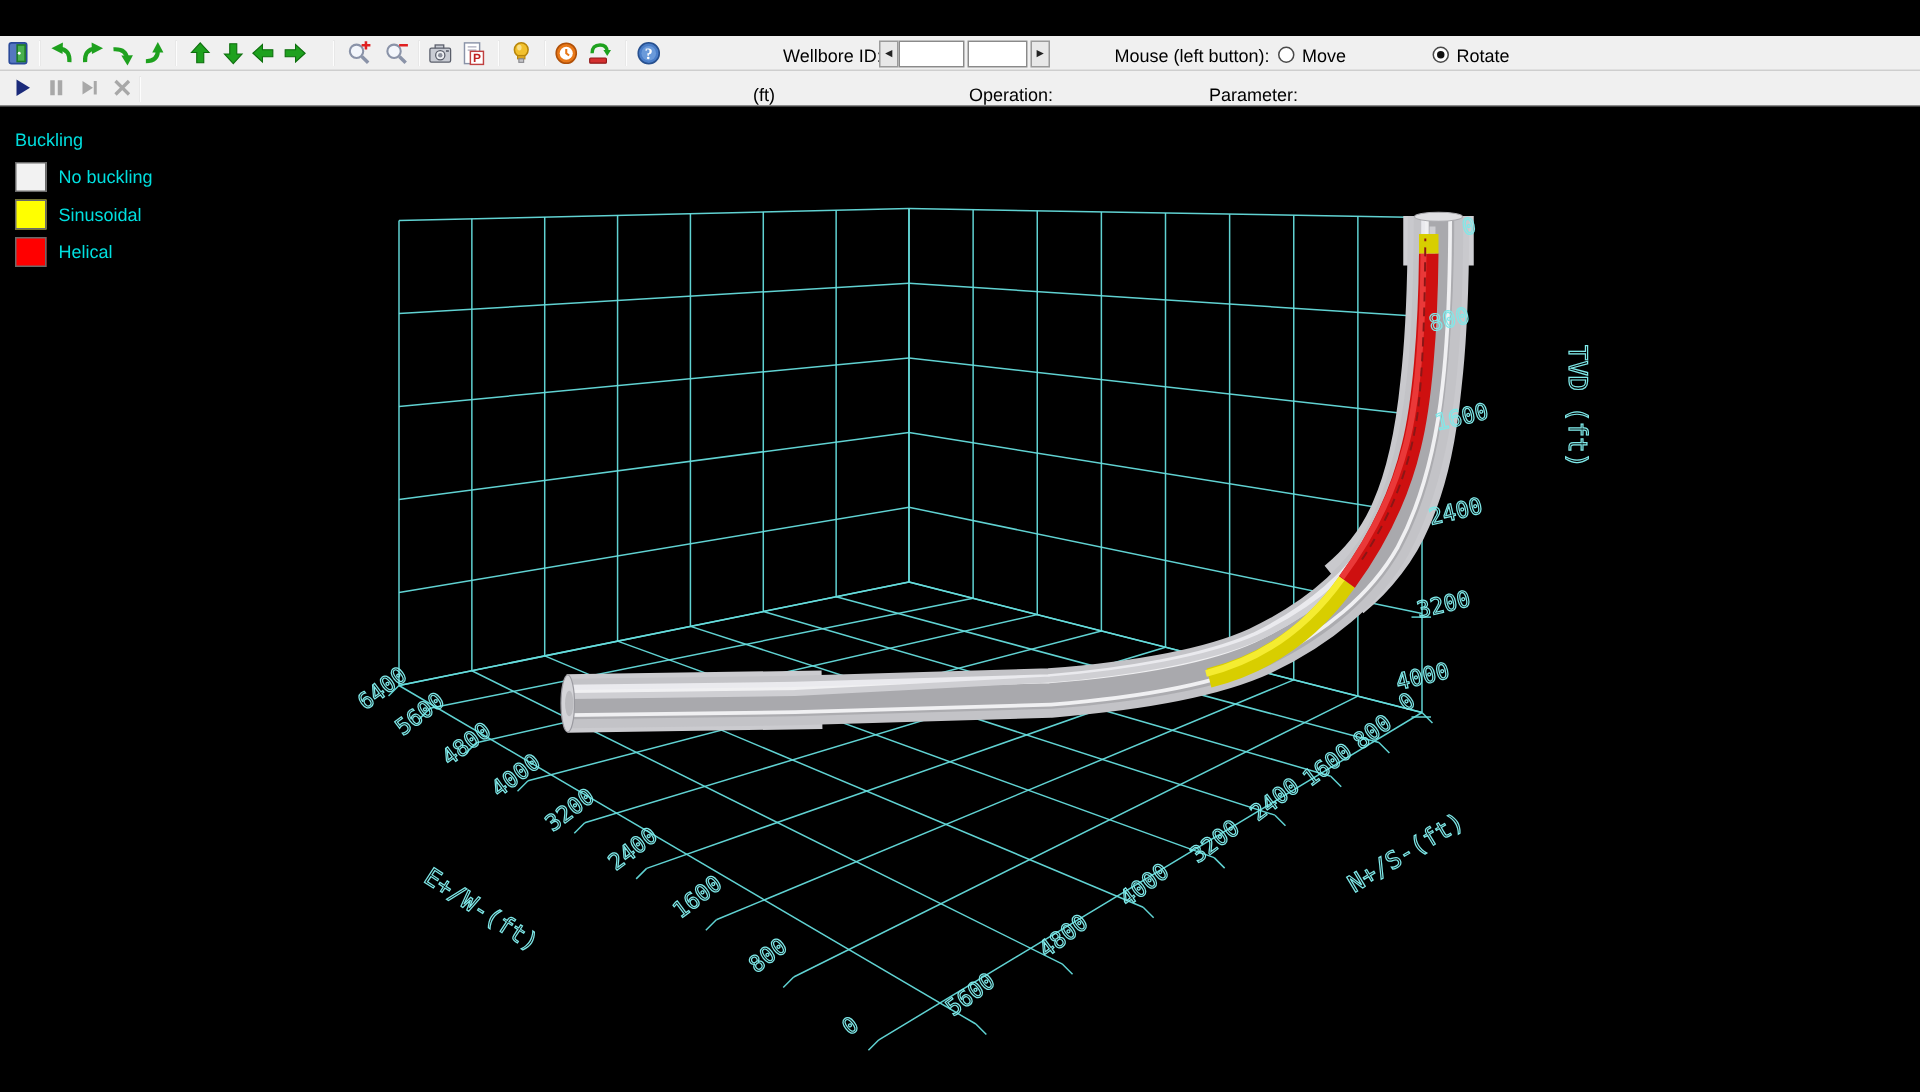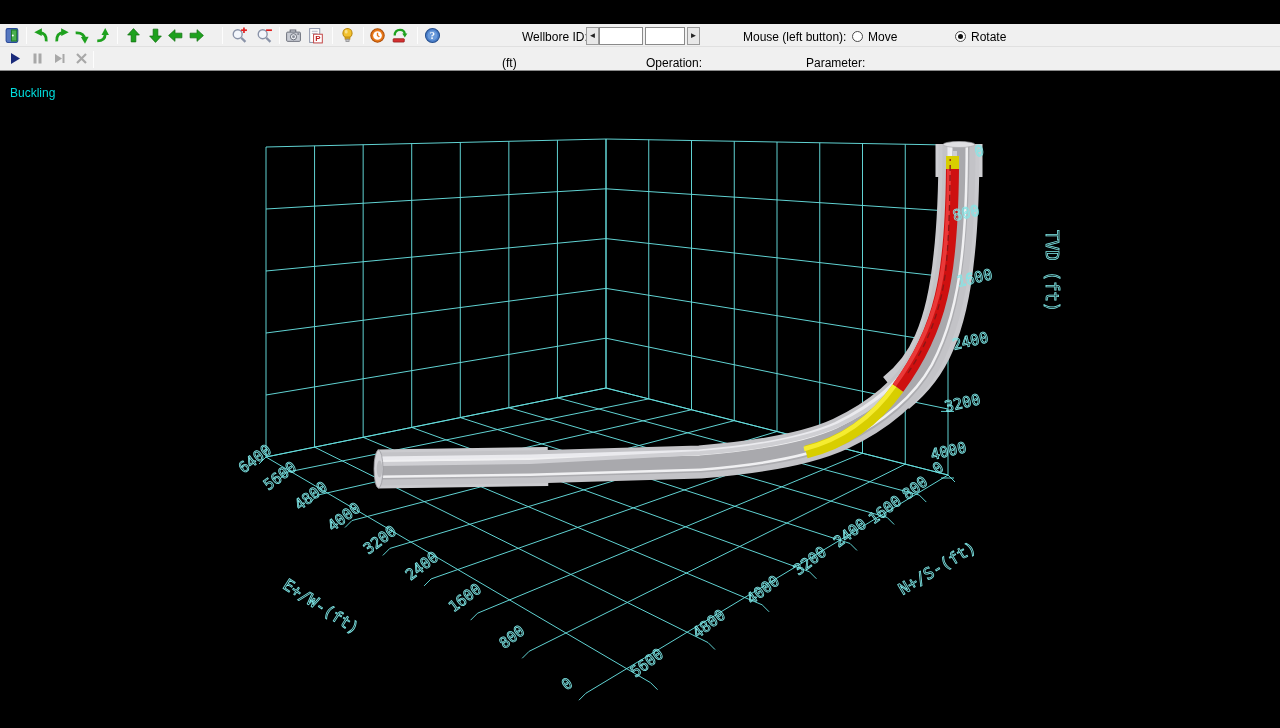--- a/index.html
+++ b/index.html
@@ -388,15 +388,29 @@
         <text x="425" y="499" fill="none" stroke="#7fe9e9" stroke-width="0.8" font-family="&quot;DejaVu Sans Mono&quot;, monospace" font-size="15" text-anchor="middle" transform="rotate(-37 425 499)">2400</text>
         <text x="468" y="531" fill="none" stroke="#7fe9e9" stroke-width="0.8" font-family="&quot;DejaVu Sans Mono&quot;, monospace" font-size="15" text-anchor="middle" transform="rotate(-37 468 531)">1600</text>
         <text x="515" y="570" fill="none" stroke="#7fe9e9" stroke-width="0.8" font-family="&quot;DejaVu Sans Mono&quot;, monospace" font-size="15" text-anchor="middle" transform="rotate(-37 515 570)">800</text>
         <text x="570" y="617" fill="none" stroke="#7fe9e9" stroke-width="0.8" font-family="&quot;DejaVu Sans Mono&quot;, monospace" font-size="15" text-anchor="middle" transform="rotate(-37 570 617)">0</text>
         <text x="1046" y="200" fill="none" stroke="#7fe9e9" stroke-width="0.8" font-family="&quot;DejaVu Sans Mono&quot;, monospace" font-size="17" text-anchor="middle" transform="rotate(90 1046 200)">TVD (ft)</text>
         <text x="940" y="502" fill="none" stroke="#7fe9e9" stroke-width="0.8" font-family="&quot;DejaVu Sans Mono&quot;, monospace" font-size="16" text-anchor="middle" transform="rotate(-31 940 502)">N+/S-(ft)</text>
         <text x="318" y="540" fill="none" stroke="#7fe9e9" stroke-width="0.8" font-family="&quot;DejaVu Sans Mono&quot;, monospace" font-size="16" text-anchor="middle" transform="rotate(33 318 540)">E+/W-(ft)</text>
       </svg>
     <div class="legend">
       <div class="ltitle">Buckling</div>
+      <div id="legendrows">
+          <div class="lrow">
+            <span class="lswatch" style="background: rgb(242, 242, 242);"></span>
+            <span class="llabel">No buckling</span>
+          </div>
+          <div class="lrow">
+            <span class="lswatch" style="background: rgb(255, 255, 0);"></span>
+            <span class="llabel">Sinusoidal</span>
+          </div>
+          <div class="lrow">
+            <span class="lswatch" style="background: rgb(255, 0, 0);"></span>
+            <span class="llabel">Helical</span>
+          </div>
+        </div>
     </div>
   </div>
 </div>
 
 </body></html>

